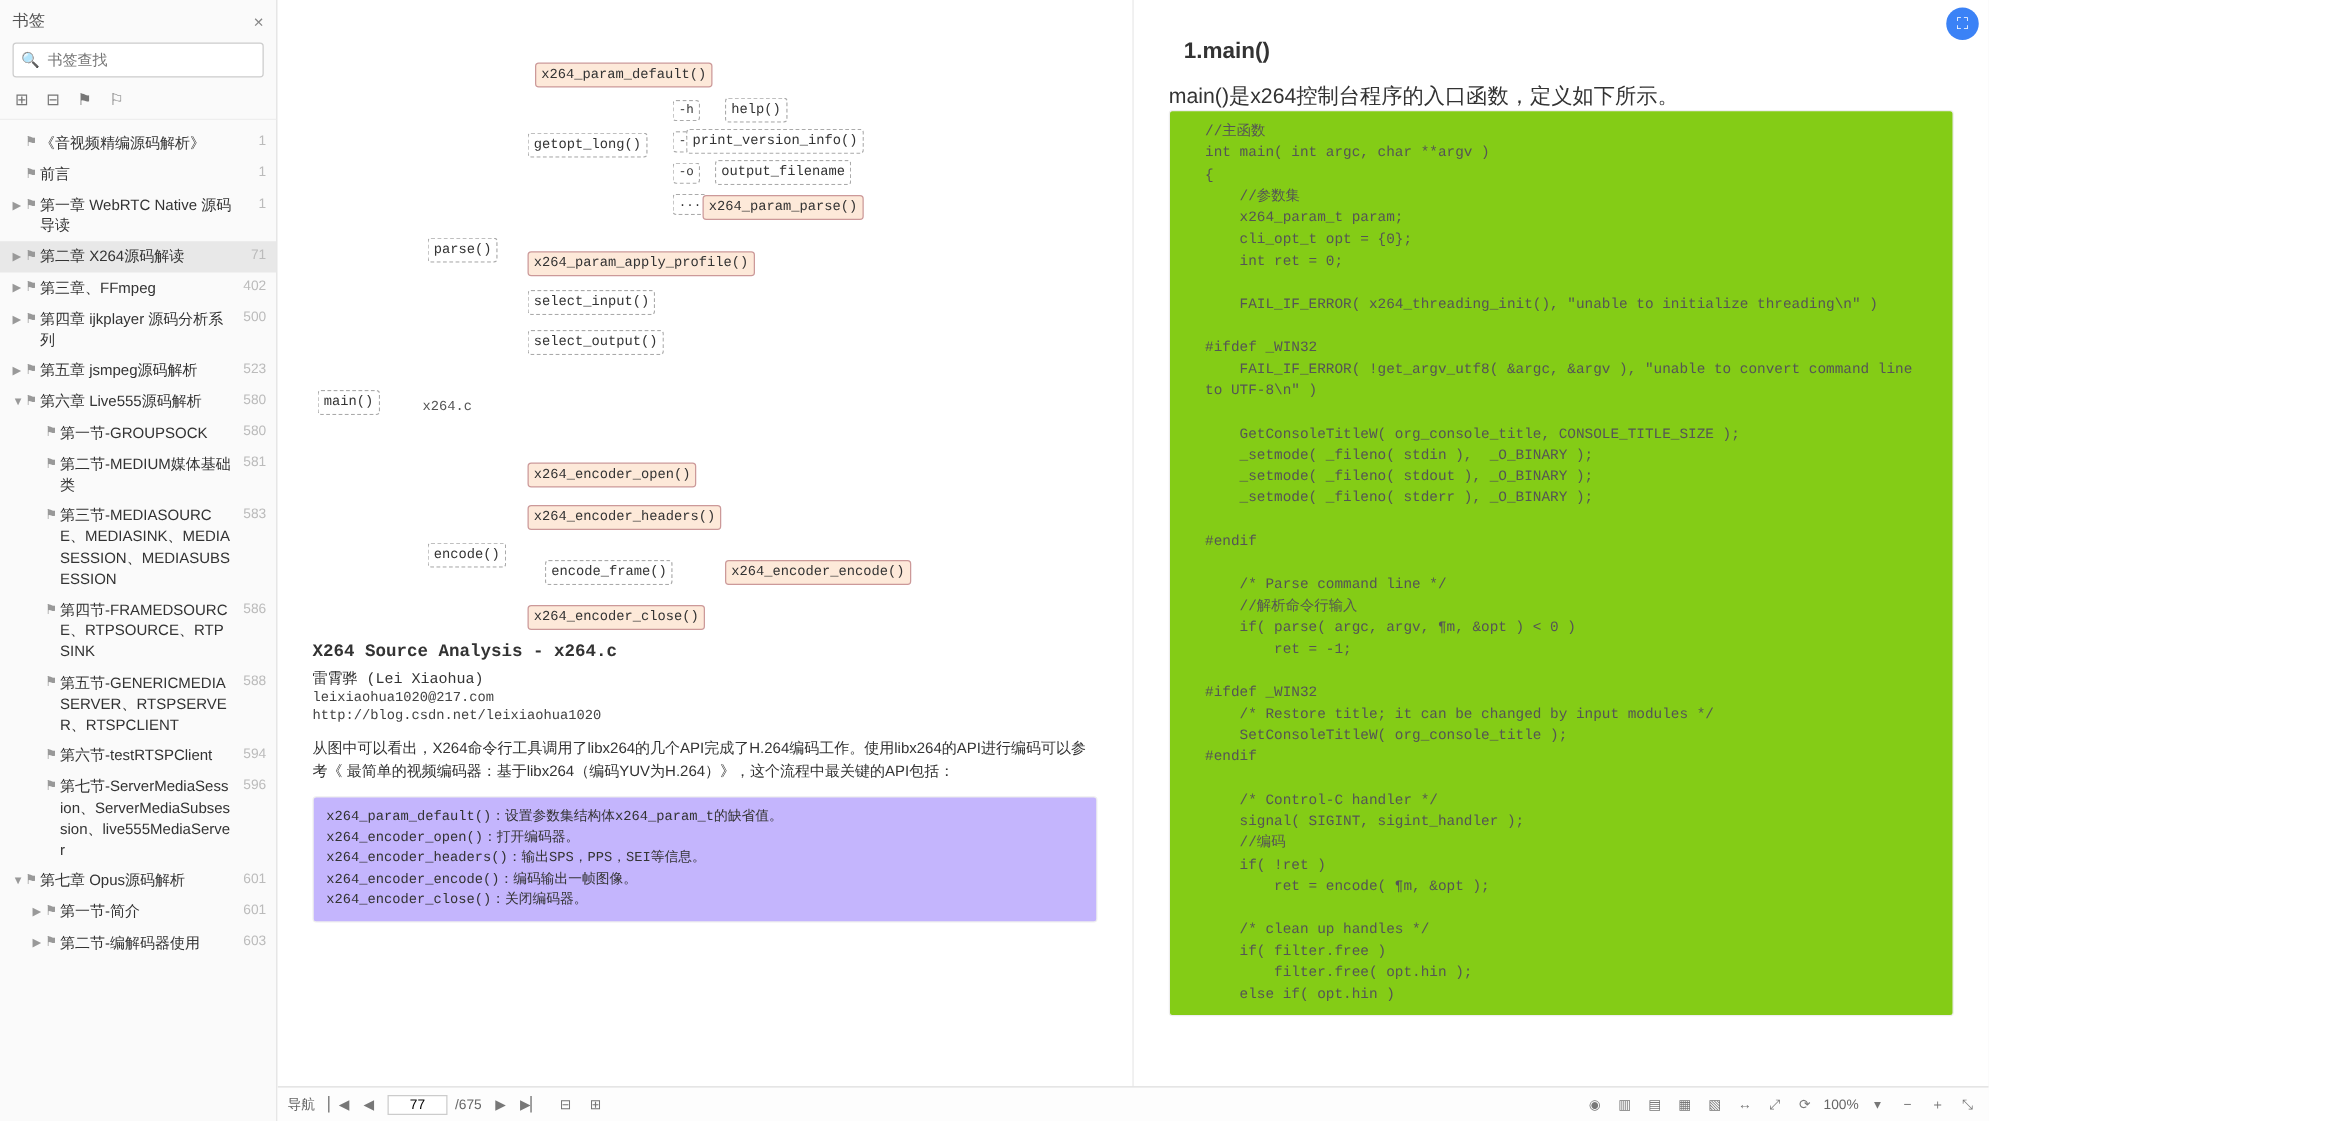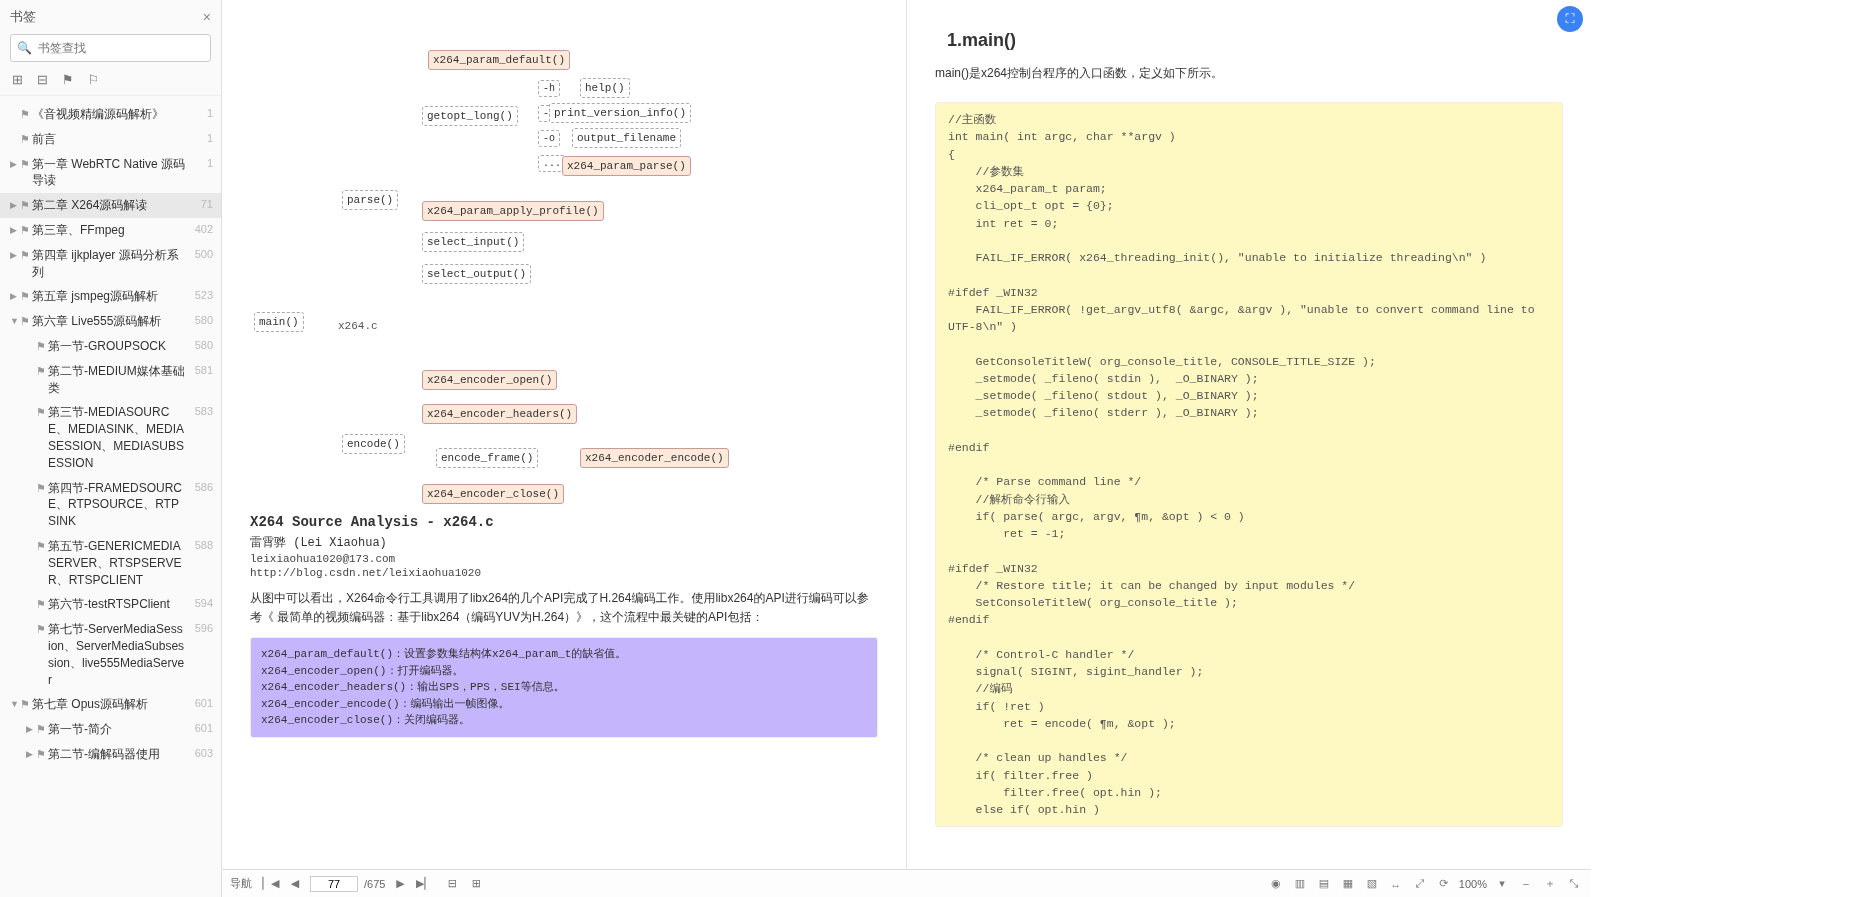--- a/index.html
+++ b/index.html
@@ -32,22 +32,22 @@
 .fnode { position: absolute; border: 1px solid #c99; background: #fde9d9; font-family: "Courier New", monospace; font-size: 11px; padding: 3px 4px; border-radius: 3px; white-space: nowrap; }
 .fnode.dash { border: 1px dashed #aaa; background: #fff; color: #333; }
 .fnode.small { font-size: 10px; padding: 2px 4px; }
 .ftxt { position: absolute; font-family: "Courier New", monospace; font-size: 11px; color: #555; }
 .src-title { font-family: "Courier New", monospace; font-size: 14px; font-weight: bold; margin-bottom: 4px; }
 .src-author { font-family: "Courier New", monospace; font-size: 12px; margin-bottom: 2px; }
 .src-line { font-family: "Courier New", monospace; font-size: 11px; color: #444; margin-bottom: 2px; }
 .body-text { font-size: 12px; line-height: 1.6; margin: 10px 0; }
 .code-box { background: #c4b5fd; border: 1px solid #eee; border-radius: 3px; padding: 8px 10px; font-family: "Courier New", monospace; font-size: 11px; line-height: 1.5; white-space: pre; overflow-x: auto; }
 .right-title { font-size: 18px; font-weight: bold; margin: 10px 12px 14px; }
-.right-intro { font-size: 12px; margin-bottom: 20px; }
-.code-big { background: #fef9c3; border: 1px solid #eee; border-radius: 3px; padding: 8px 12px; font-family: Consolas, "Courier New", monospace; font-size: 11.5px; line-height: 1.5; white-space: pre-wrap; color: #555; }
+.right-intro { font-size: 17px; margin-bottom: 0; }
+.code-big { background: #84cc16; border: 1px solid #eee; border-radius: 3px; padding: 8px 28px; font-family: Consolas, "Courier New", monospace; font-size: 11.5px; line-height: 1.5; white-space: pre-wrap; color: #555; }
 .statusbar { position: absolute; bottom: 0; left: 0; right: 0; height: 28px; border-top: 1px solid #ddd; background: #fdfdfd; display: flex; align-items: center; padding: 0 8px; font-size: 11px; color: #666; gap: 10px; }
 .sb-group { display: flex; align-items: center; gap: 6px; }
 .sb-btn { width: 18px; height: 18px; display: flex; align-items: center; justify-content: center; color: #777; cursor: pointer; }
 .sb-page-input { width: 48px; text-align: center; border: 1px solid #ccc; font-size: 11px; padding: 1px 2px; }
 .sb-spacer { flex: 1; }
 .fab { position: absolute; top: 6px; right: 8px; width: 26px; height: 26px; border-radius: 50%; background: #3b82f6; color: #fff; display: flex; align-items: center; justify-content: center; font-size: 13px; cursor: pointer; }
 </style>
 </head>
 <body>
 
@@ -209,21 +209,21 @@
 
           <div class="fnode" style="left:172px;top:350px">x264_encoder_open()</div>
           <div class="fnode" style="left:172px;top:384px">x264_encoder_headers()</div>
           <div class="fnode dash" style="left:186px;top:428px">encode_frame()</div>
           <div class="fnode" style="left:172px;top:464px">x264_encoder_close()</div>
           <div class="fnode" style="left:330px;top:428px">x264_encoder_encode()</div>
         </div>
 
         <div class="src-title">X264 Source Analysis - x264.c</div>
         <div class="src-author">雷霄骅 (Lei Xiaohua)</div>
-        <div class="src-line">leixiaohua1020@173.com</div>
+        <div class="src-line">leixiaohua1020@217.com</div>
         <div class="src-line">http://blog.csdn.net/leixiaohua1020</div>
 
         <div class="body-text">从图中可以看出，X264命令行工具调用了libx264的几个API完成了H.264编码工作。使用libx264的API进行编码可以参考《 最简单的视频编码器：基于libx264（编码YUV为H.264）》，这个流程中最关键的API包括：</div>
         <div class="code-box">x264_param_default()：设置参数集结构体x264_param_t的缺省值。
 x264_encoder_open()：打开编码器。
 x264_encoder_headers()：输出SPS，PPS，SEI等信息。
 x264_encoder_encode()：编码输出一帧图像。
 x264_encoder_close()：关闭编码器。</div>
       </div>
 

